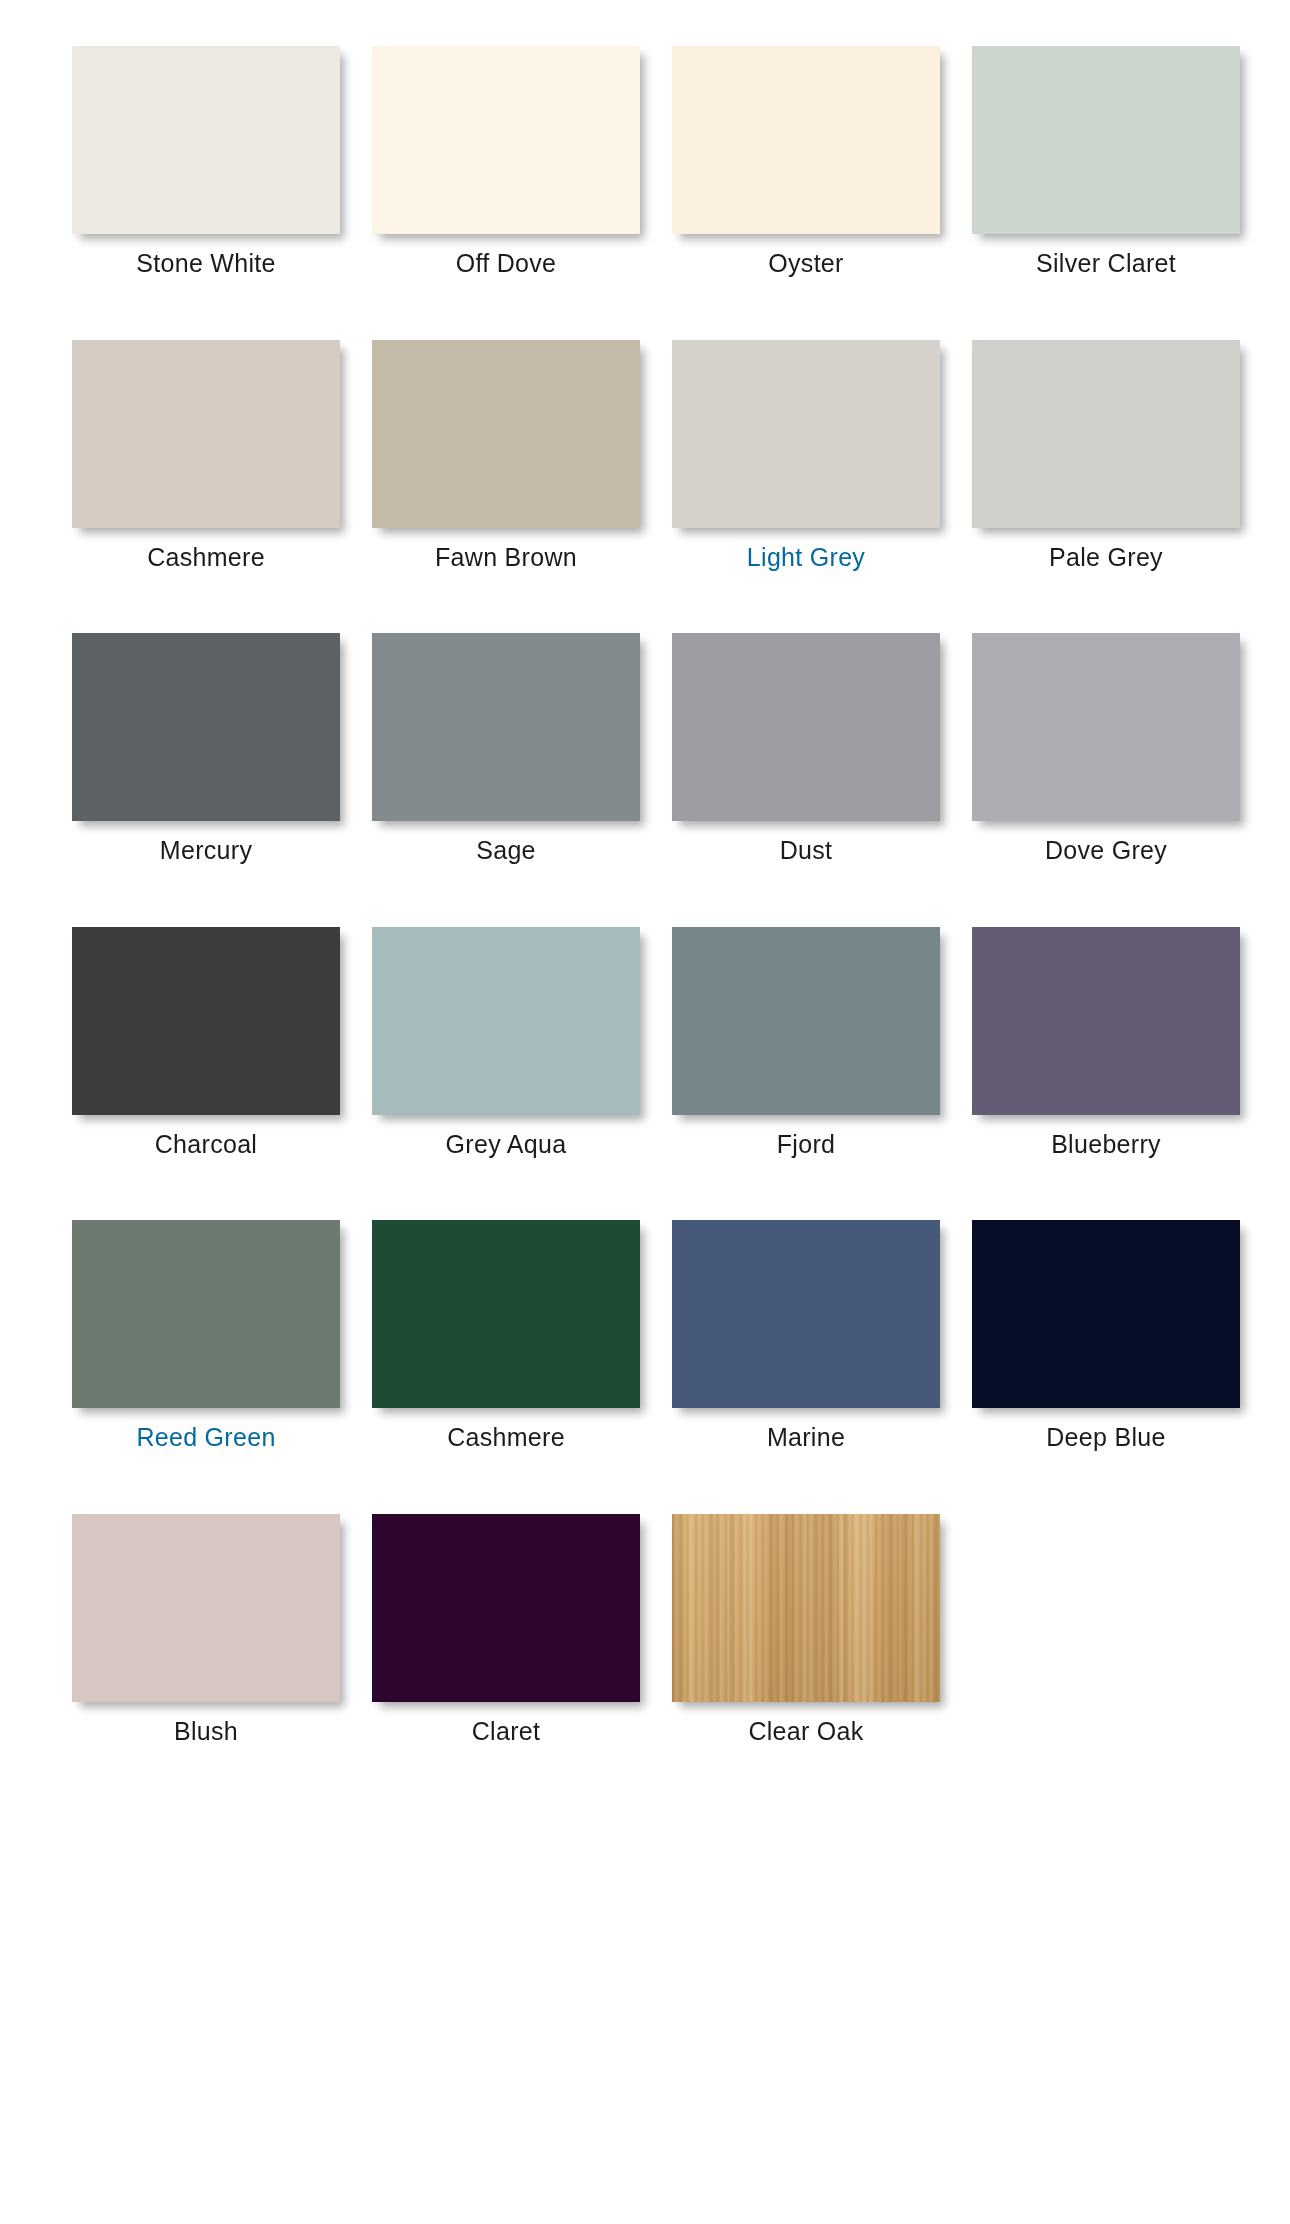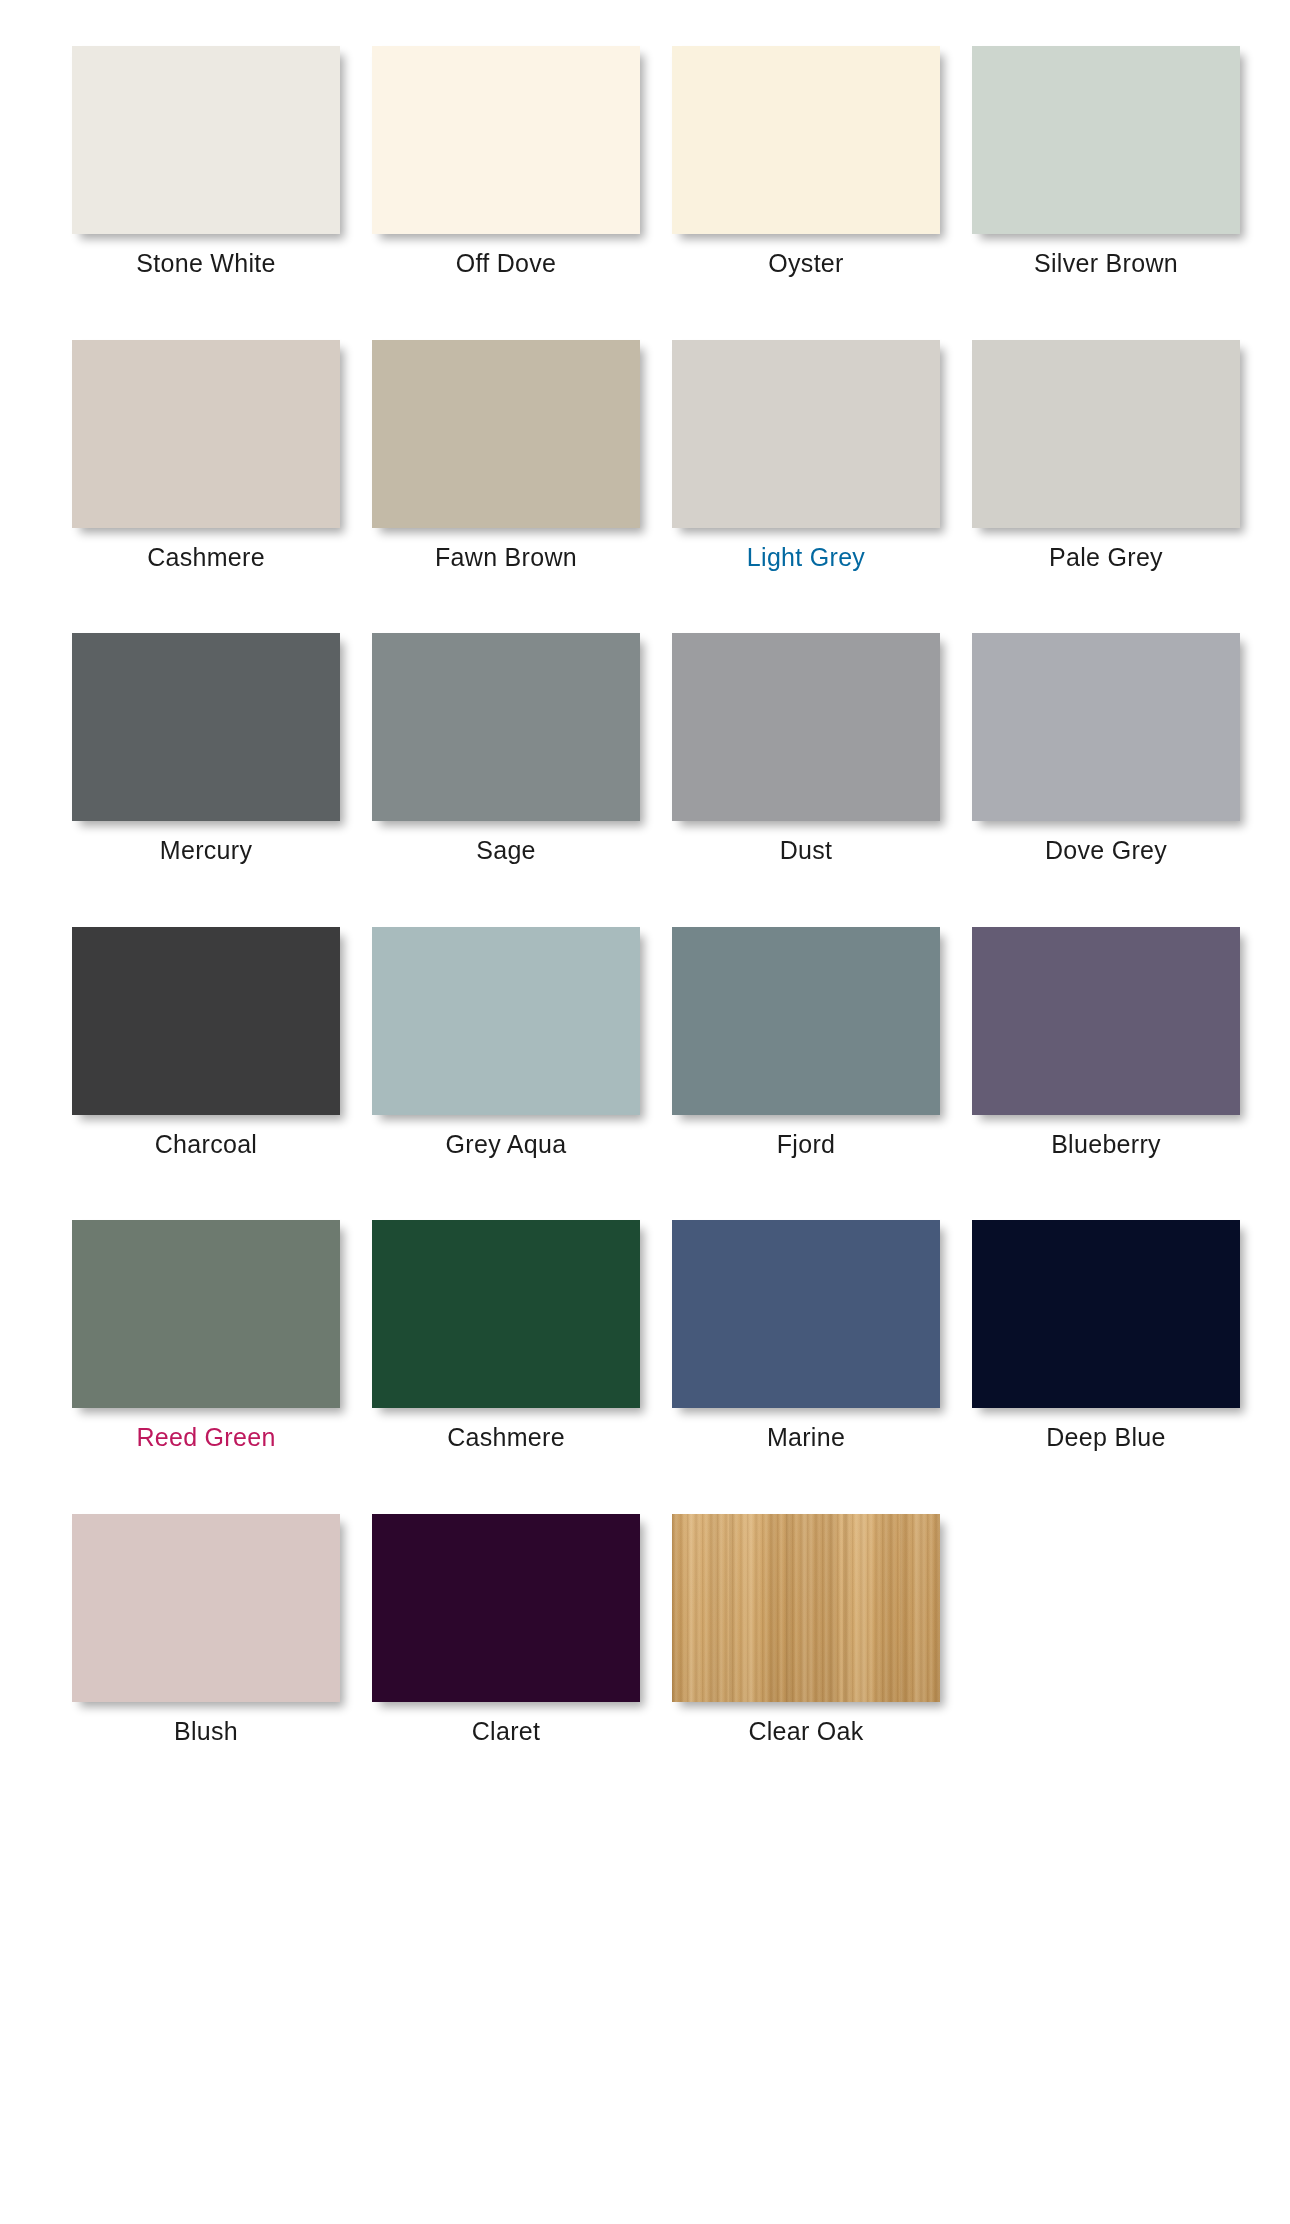--- a/index.html
+++ b/index.html
@@ -98,21 +98,21 @@
     <div class="swatch-cell">
       <div class="swatch-chip" title="Off White" style="background-color: rgb(252, 244, 230);"></div>
       <div class="swatch-label" style="color: rgb(27, 27, 27);">Off Dove</div>
     </div>
     <div class="swatch-cell">
       <div class="swatch-chip" title="Oyster" style="background-color: rgb(250, 242, 222);"></div>
       <div class="swatch-label" style="color: rgb(27, 27, 27);">Oyster</div>
     </div>
     <div class="swatch-cell">
       <div class="swatch-chip" title="Silver Frost" style="background-color: rgb(205, 214, 206);"></div>
-      <div class="swatch-label" style="color: rgb(27, 27, 27);">Silver Brown</div>
+      <div class="swatch-label" style="color: rgb(27, 27, 27);">Silver Claret</div>
     </div>
     <div class="swatch-cell">
       <div class="swatch-chip" title="Cashmere" style="background-color: rgb(214, 204, 195);"></div>
       <div class="swatch-label" style="color: rgb(27, 27, 27);">Cashmere</div>
     </div>
     <div class="swatch-cell">
       <div class="swatch-chip" title="Fawn Brown" style="background-color: rgb(195, 186, 167);"></div>
       <div class="swatch-label" style="color: rgb(27, 27, 27);">Fawn Brown</div>
     </div>
     <div class="swatch-cell">
@@ -150,21 +150,21 @@
     <div class="swatch-cell">
       <div class="swatch-chip" title="Fjord" style="background-color: rgb(116, 134, 138);"></div>
       <div class="swatch-label" style="color: rgb(27, 27, 27);">Fjord</div>
     </div>
     <div class="swatch-cell">
       <div class="swatch-chip" title="Blueberry" style="background-color: rgb(100, 92, 116);"></div>
       <div class="swatch-label" style="color: rgb(27, 27, 27);">Blueberry</div>
     </div>
     <div class="swatch-cell">
       <div class="swatch-chip" title="Reed Green" style="background-color: rgb(109, 122, 111);"></div>
-      <div class="swatch-label" style="color: #be185d;">Reed Green</div>
+      <div class="swatch-label" style="color: #0369a1;">Reed Green</div>
     </div>
     <div class="swatch-cell">
       <div class="swatch-chip" title="Emerald" style="background-color: rgb(29, 75, 51);"></div>
       <div class="swatch-label" style="color: rgb(27, 27, 27);">Cashmere</div>
     </div>
     <div class="swatch-cell">
       <div class="swatch-chip" title="Marine" style="background-color: rgb(70, 89, 122);"></div>
       <div class="swatch-label" style="color: rgb(27, 27, 27);">Marine</div>
     </div>
     <div class="swatch-cell">

